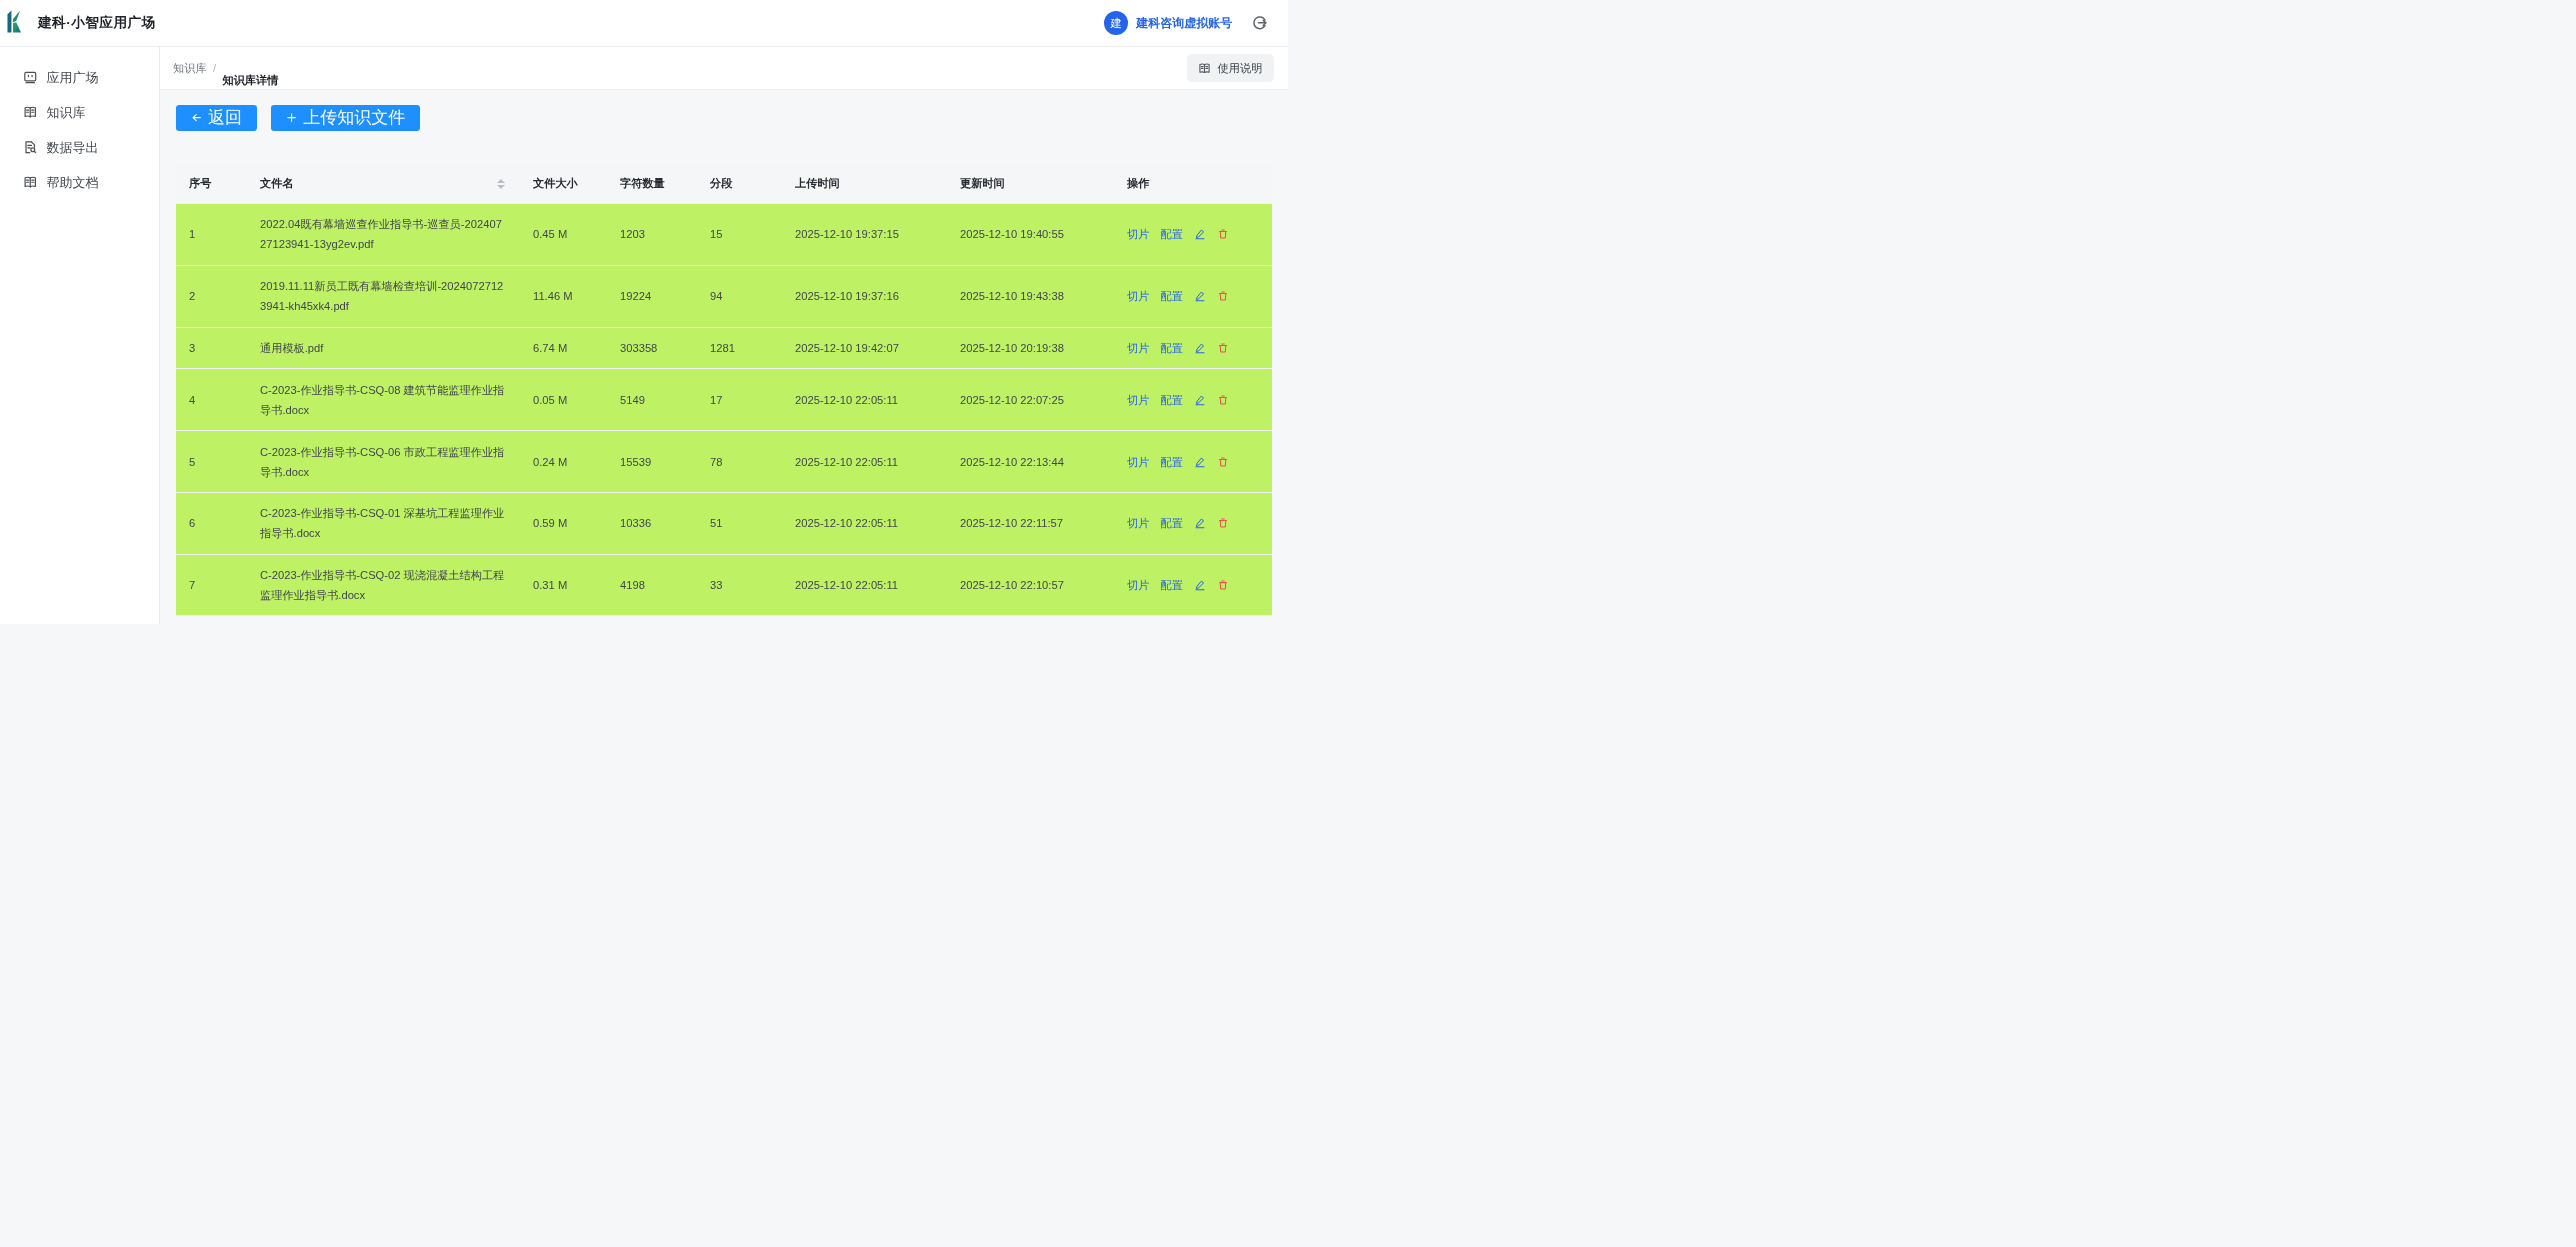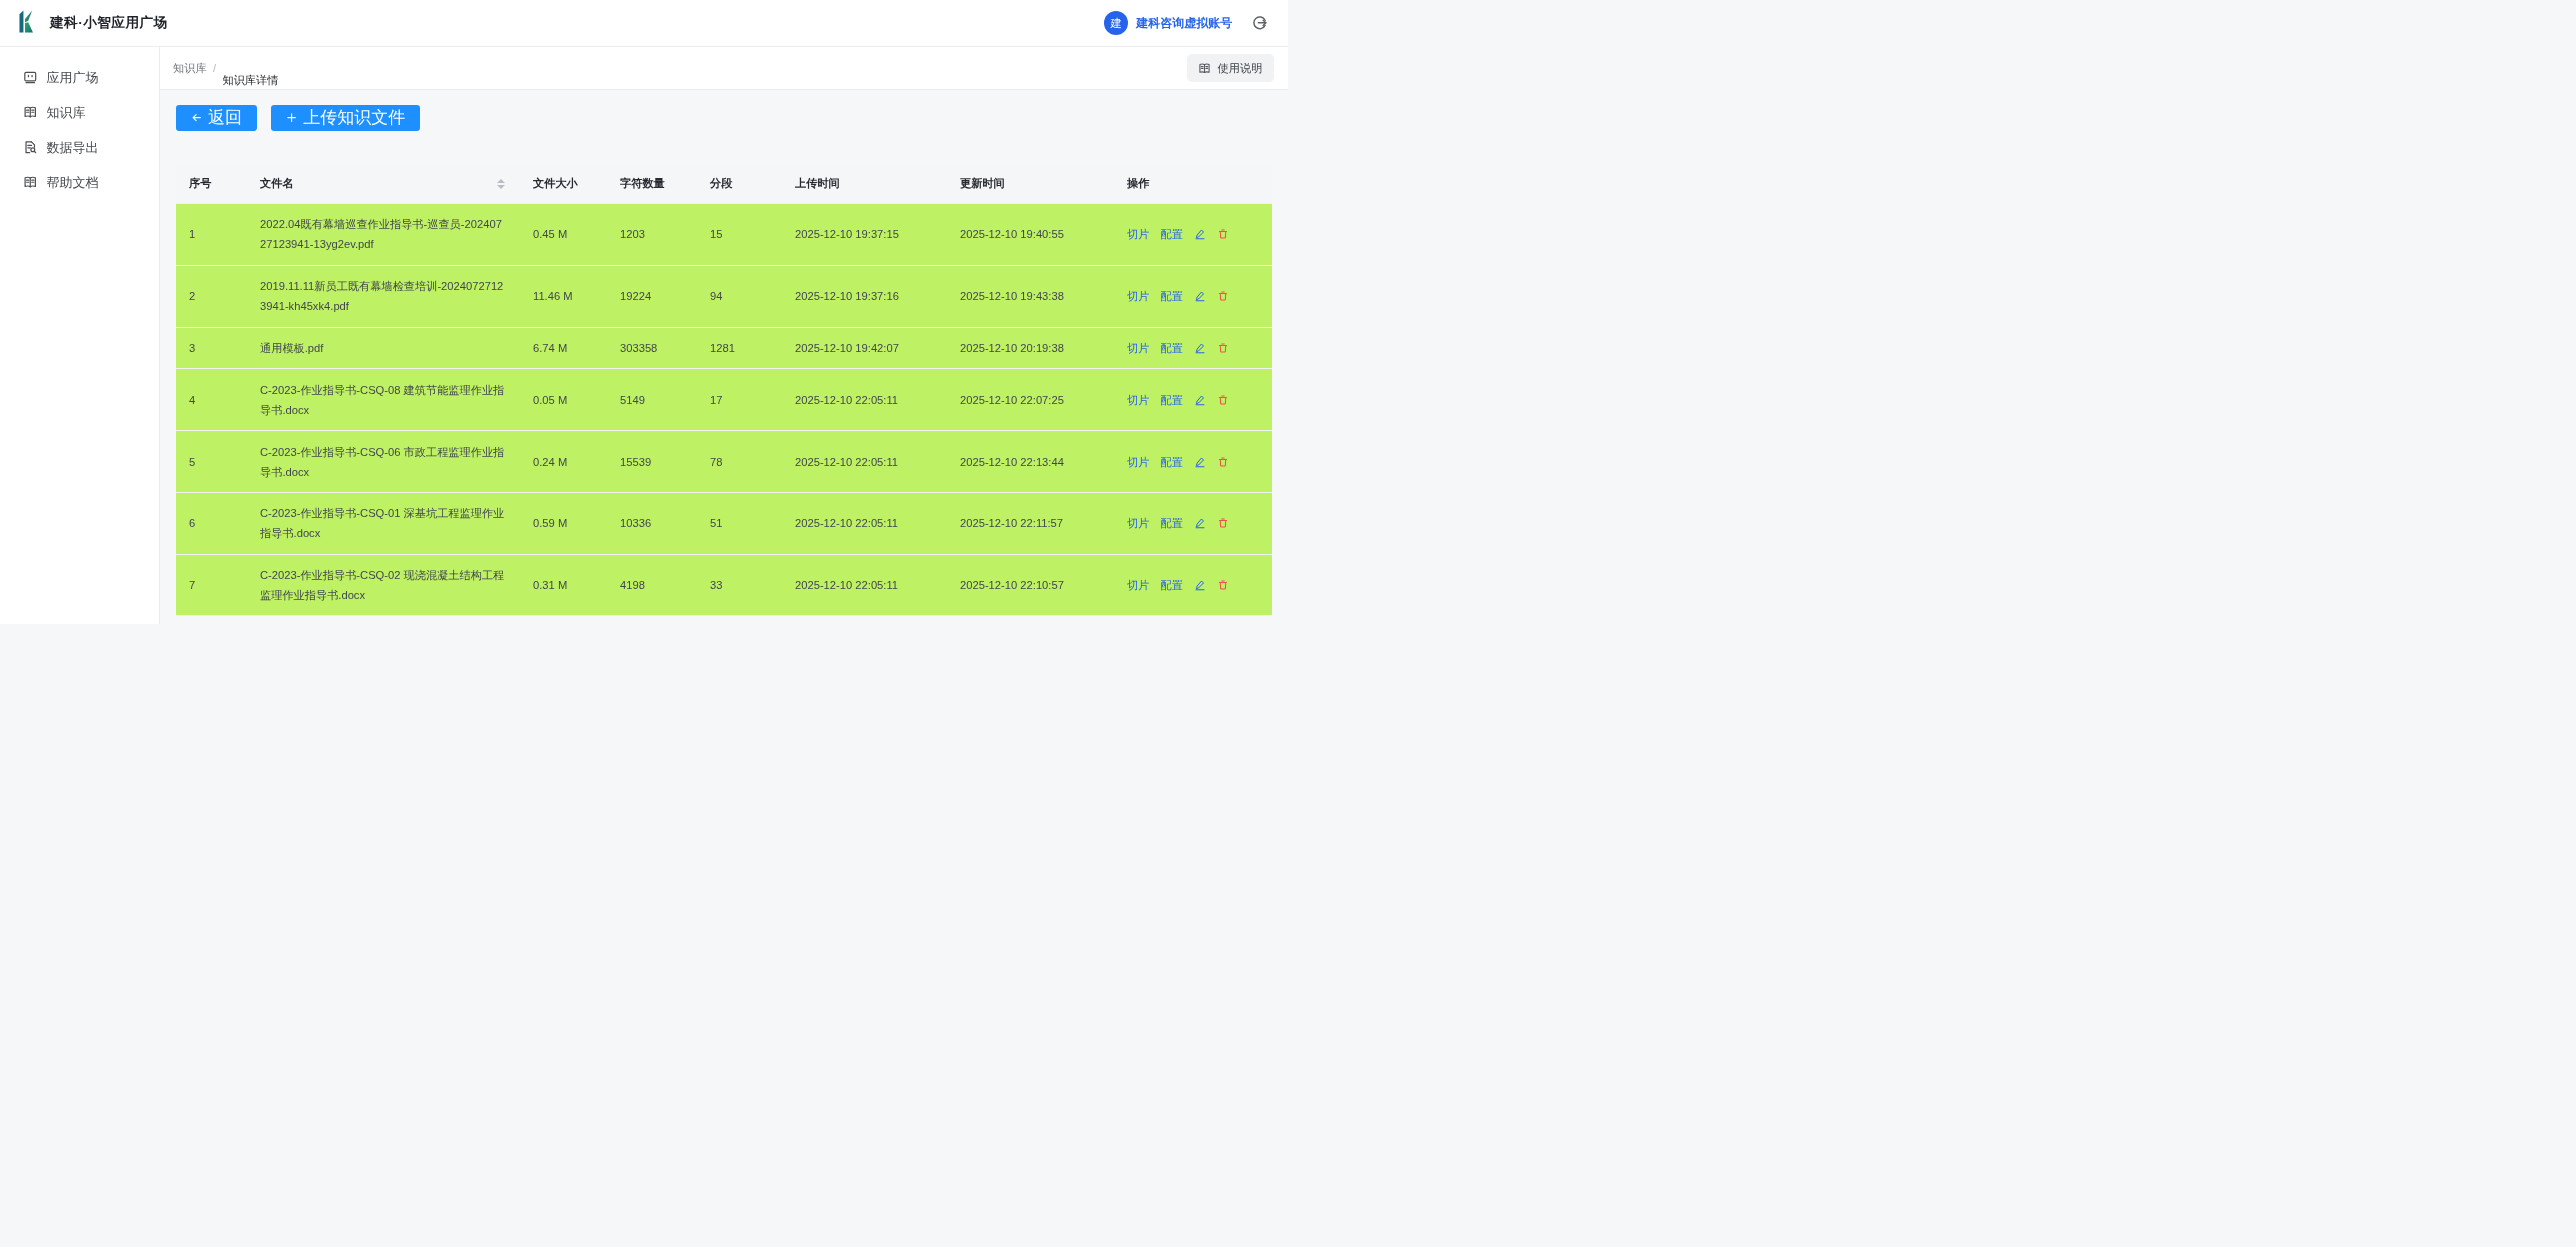--- a/index.html
+++ b/index.html
@@ -8,21 +8,21 @@
     font-family: "Liberation Sans", "DejaVu Sans", sans-serif;
     color: #33373d;
     width: 1288px; height: 624px; overflow: hidden;
   }
   .app { width: 1288px; height: 624px; display: flex; flex-direction: column; }
 
   
   .topbar {
     height: 47px; background: #ffffff; border-bottom: 0.8px solid #ebedf0;
     display: flex; align-items: center; justify-content: space-between;
-    padding: 0 19px 0 16px; flex: 0 0 auto;
+    padding: 0 19px 0 4px; flex: 0 0 auto;
   }
   .brand { display: flex; align-items: center; gap: 8px; }
   .brand-title { font-size: 13.7px; font-weight: 700; color: #1f2329; letter-spacing: 0.4px; }
   .account { display: flex; align-items: center; gap: 8px; }
   .avatar {
     width: 24px; height: 24px; border-radius: 50%; background: #2563eb;
     color: #fff; font-size: 11.2px; display: flex; align-items: center; justify-content: center;
   }
   .username { color: #2563eb; font-size: 12px; font-weight: 700; margin-right: 11.2px; }
   .logout { color: #5f6368; display: flex; align-items: center; cursor: pointer; }
@@ -43,21 +43,21 @@
 
   
   .crumbbar {
     height: 43px; background: #ffffff; border-bottom: 0.8px solid #ebedf0;
     display: flex; align-items: center; justify-content: space-between;
     padding: 0 14.5px 0 13px; flex: 0 0 auto;
   }
   .crumbs { display: flex; align-items: center; gap: 6.4px; font-size: 11.2px; }
   .crumb-parent { color: #74787f; cursor: pointer; }
   .crumb-sep { color: #b4b8bd; }
-  .crumb-current { color: #1f2329; font-weight: 400; margin-top: 24px; }
+  .crumb-current { color: #1f2329; font-weight: 700; margin-top: 24px; }
   .usage-btn {
     display: flex; align-items: center; gap: 6.4px; background: #f1f2f4;
     border: none; border-radius: 4.8px; padding: 6.4px 11.2px; cursor: pointer;
     font-size: 11.2px; color: #3d4349; font-family: inherit;
   }
   .usage-btn .icon { color: #55595f; display: flex; }
 
   
   .page { padding: 14.5px 16px 0 16px; flex: 1; min-height: 0; }
   .toolbar { display: flex; gap: 14.5px; margin-bottom: 34px; }

